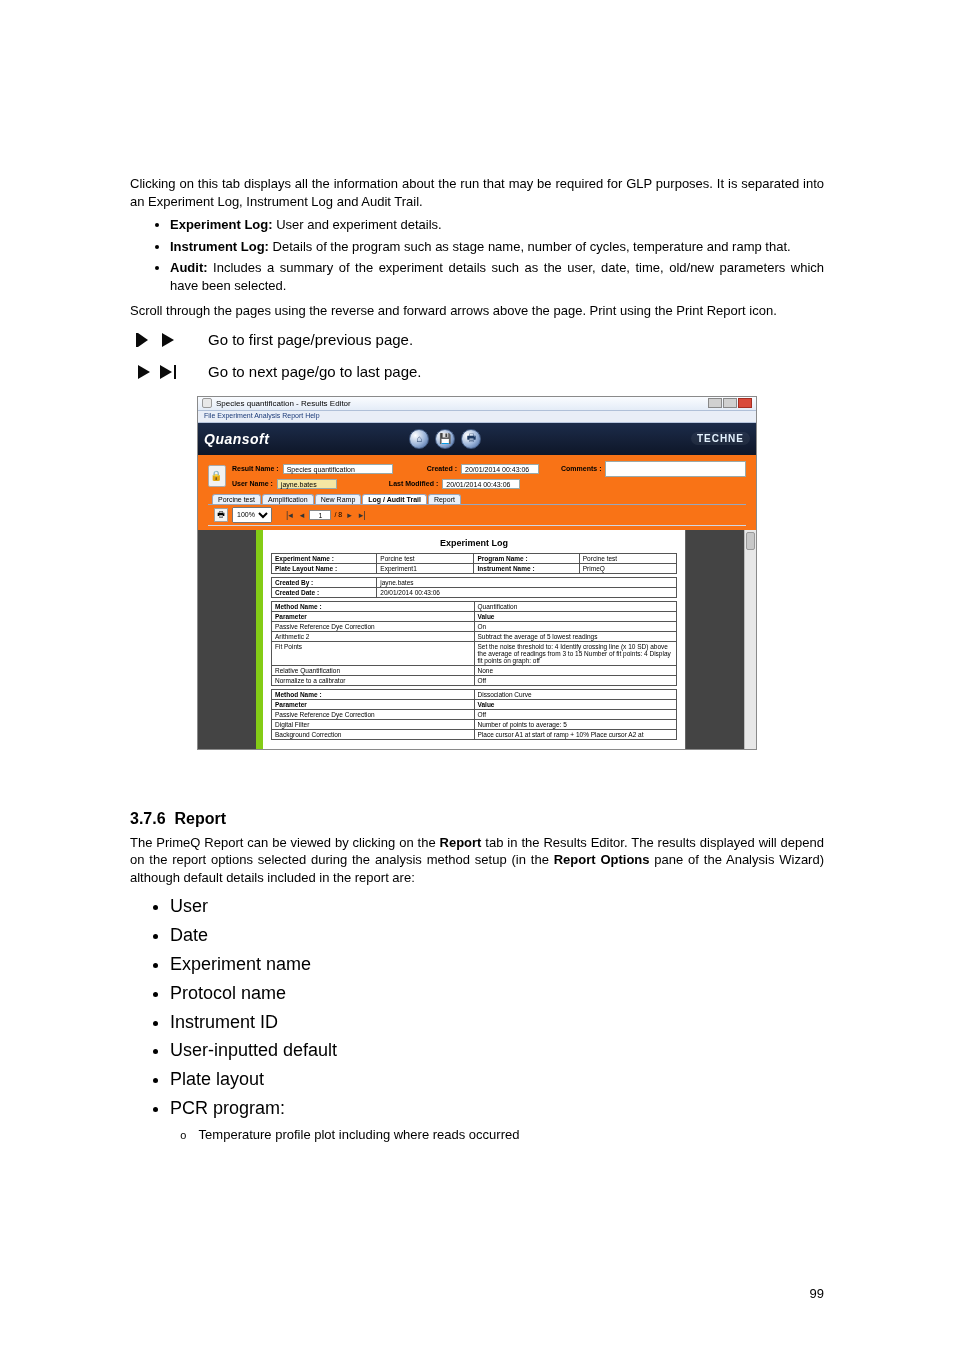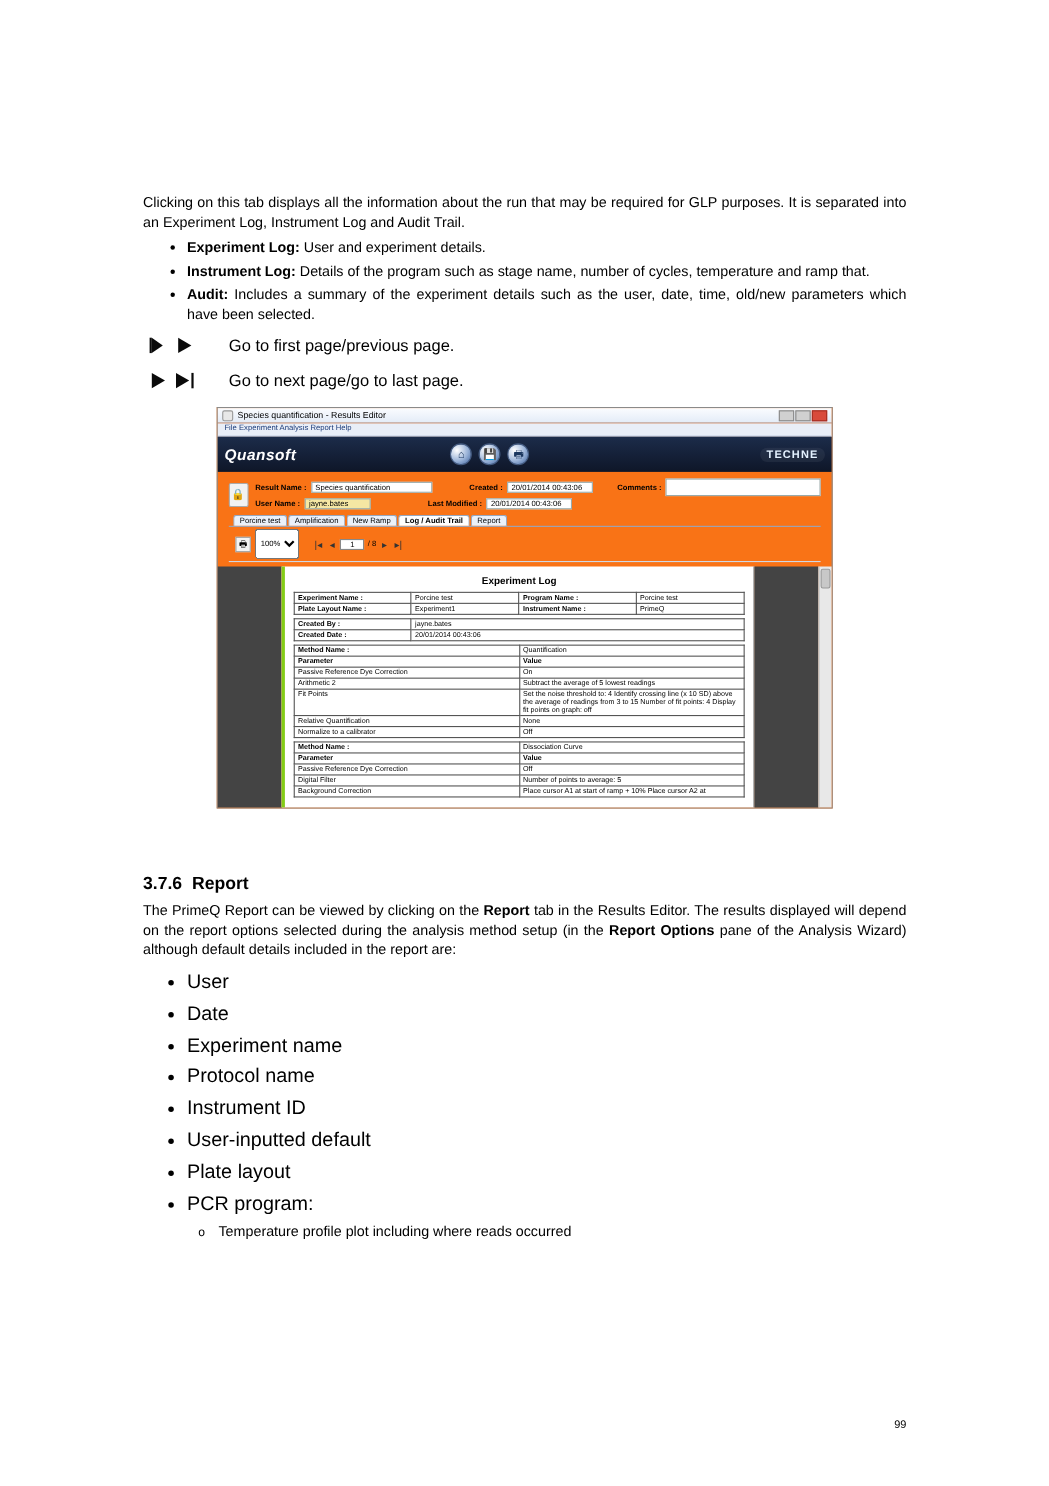--- a/index.html
+++ b/index.html
@@ -14,21 +14,21 @@
   ul.plain > li { font-size: 18px; line-height: 1.6; }
   ul.sub { list-style: none; margin: 2px 0 0 50px; }
   ul.sub > li { font-size: 13px; line-height: 1.6; }
   ul.sub > li::before { content: "o"; margin-right: 12px; font-family: "Courier New", monospace; font-size: 11px; }
   .nav-row { display: flex; align-items: center; margin: 8px 0; }
   .nav-icons { width: 60px; }
   .nav-icons svg { display: block; }
   .nav-text { font-size: 15px; margin-left: 18px; }
   .screenshot-wrap { margin: 12px auto 28px auto; width: 560px; }
   .gap-before-report { height: 32px; }
-  .page-num { position: absolute; bottom: 50px; right: 130px; font-size: 10px; }
+  .page-num { position: absolute; bottom: 50px; right: 130px; font-size: 13px; }
 
   
   .app { border: 1px solid #8a8a8a; background: #f97316; font-size: 8px; }
   .app .titlebar { display:flex; align-items:center; background: linear-gradient(#fafcff,#e4ecf7); height: 14px; padding: 0 4px; border-bottom: 1px solid #b0c0d8; }
   .app .titlebar .ticon { width:10px; height:10px; background:#e8e8e8; border:1px solid #999; border-radius:2px; margin-right:4px; }
   .app .titlebar .tbtns { margin-left:auto; display:flex; gap:1px; }
   .app .titlebar .tbtns span { width:14px; height:10px; background:#d0d0d0; border:1px solid #888; display:inline-block; }
   .app .titlebar .tbtns span.close { background:#d94a3b; border-color:#a52e22; }
   .app .menubar { background:#e9eef7; height:12px; padding:1px 6px; border-bottom:1px solid #b8c6de; color:#1b3a78; font-size:7px; }
   .app .banner { display:flex; align-items:center; height:32px; padding:0 6px; background:linear-gradient(#1c2c4a,#0e1628); color:#fff; }
@@ -46,27 +46,27 @@
   .app .meta-line .box { border:1px solid #9aa; background:#fff; padding:0 3px; height:10px; line-height:10px; }
   .app .meta-line .box.wide { width:110px; }
   .app .meta-line .box.yellow { background:#f5e7a3; width:60px; }
   .app .meta-line .box.date { width:78px; }
   .app .meta-line .box.comments { flex:1; height:16px; }
   .app .tabs { display:flex; gap:1px; padding-left:4px; margin-top:3px; }
   .app .tabs .tab { border:1px solid #97a7be; border-bottom:none; background:#ebf1fa; padding:1px 5px; font-size:7px; border-top-left-radius:3px; border-top-right-radius:3px; }
   .app .tabs .tab.active { background:#fff; font-weight:bold; }
   .app .subbar { border-top:1px solid #97a7be; border-bottom:1px solid #d0d7e3; padding:2px 6px; display:flex; align-items:center; gap:4px; font-size:7px; }
   .app .subbar .btn16 { width:14px; height:14px; border:1px solid #a0a0a0; background:#f4f4f4; display:flex; align-items:center; justify-content:center; font-size:8px; }
-  .app .subbar select { font-size:7px; height:27px; }
+  .app .subbar select { font-size:7px; height:16px; }
   .app .subbar .pagewrap { margin-left:8px; display:flex; align-items:center; gap:3px; }
   .app .subbar .arrow { font-size:9px; color:#333; padding:0 2px; }
   .app .subbar .pgbox { border:1px solid #888; background:#fff; width:22px; height:10px; text-align:center; line-height:10px; }
   .app .report-body { display:flex; }
   .app .report-pad { flex:0 0 58px; background:#444; }
-  .app .report-page { flex:1; background:#fff; padding:6px 8px; border-left:3px solid #84cc16; border-right:1px solid #666; }
+  .app .report-page { flex:1; background:#fff; padding:6px 8px; border-left:7px solid #84cc16; border-right:1px solid #666; }
   .app .report-pad.r { flex:0 0 58px; }
   .app .scroll { width:12px; background:#e8e8e8; border-left:1px solid #bcbcbc; position:relative; }
   .app .scroll .thumb { position:absolute; top:2px; left:1px; right:1px; height:18px; background:#c8c8c8; border:1px solid #9a9a9a; border-radius:2px; }
   .app .report-title { text-align:center; font-weight:bold; font-size:9px; margin:2px 0 5px; }
   .app table.kv { width:100%; border-collapse:collapse; font-size:6.5px; margin-bottom:3px; }
   .app table.kv td { border:1px solid #555; padding:1px 3px; vertical-align:top; }
   .app table.kv td.klabel { font-weight:bold; width:26%; }
   .app table.kv td.kval { width:24%; }
   .app table.kv.full td.klabel { width:50%; }
   .app table.kv.full td.kval { width:50%; }
@@ -77,20 +77,21 @@
 <div class="page">
 
   <p class="body-text">Clicking on this tab displays all the information about the run that may be required for GLP purposes. It is separated into an Experiment Log, Instrument Log and Audit Trail.</p>
 
   <ul class="bullets">
     <li><span class="lbl">Experiment Log:</span><span> User and experiment details.</span></li>
     <li><span class="lbl">Instrument Log:</span><span> Details of the program such as stage name, number of cycles, temperature and ramp that.</span></li>
     <li><span class="lbl">Audit:</span><span> Includes a summary of the experiment details such as the user, date, time, old/new parameters which have been selected.</span></li>
   </ul>
 
+  <p class="body-text">Scroll through the pages using the reverse and forward arrows above the page. Print using the Print Report icon.</p>
 
   <div class="nav-row">
     <span class="nav-icons">
       <svg width="56" height="24" viewBox="0 0 56 24">
         <rect x="0" y="0" width="56" height="24" fill="#fff" stroke="none"></rect>
         <g fill="#0a0a0a">
           <rect x="6" y="5" width="2" height="14"></rect>
           <polygon points="18,12 8,5 8,19"></polygon>
           <polygon points="44,12 32,5 32,19"></polygon>
         </g>

